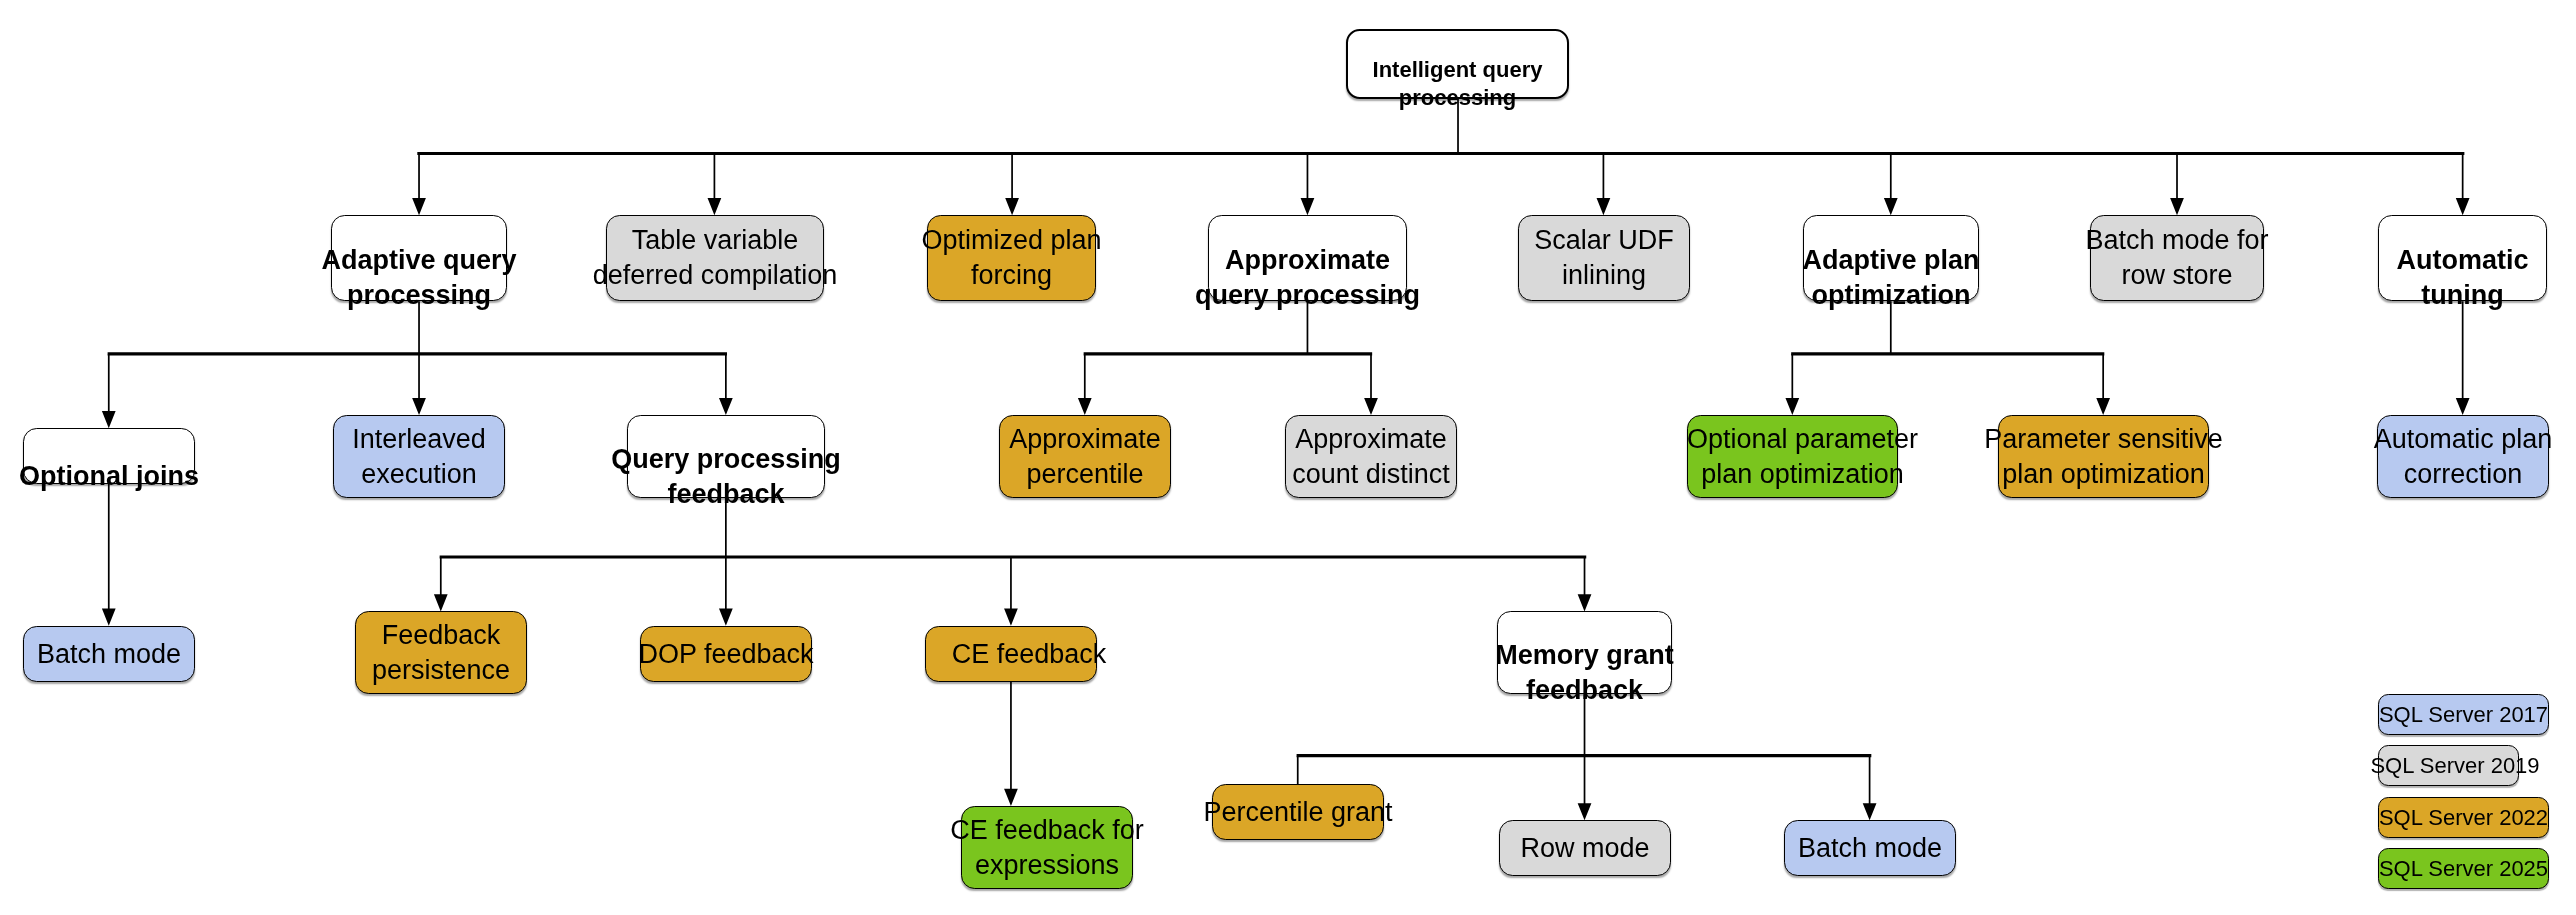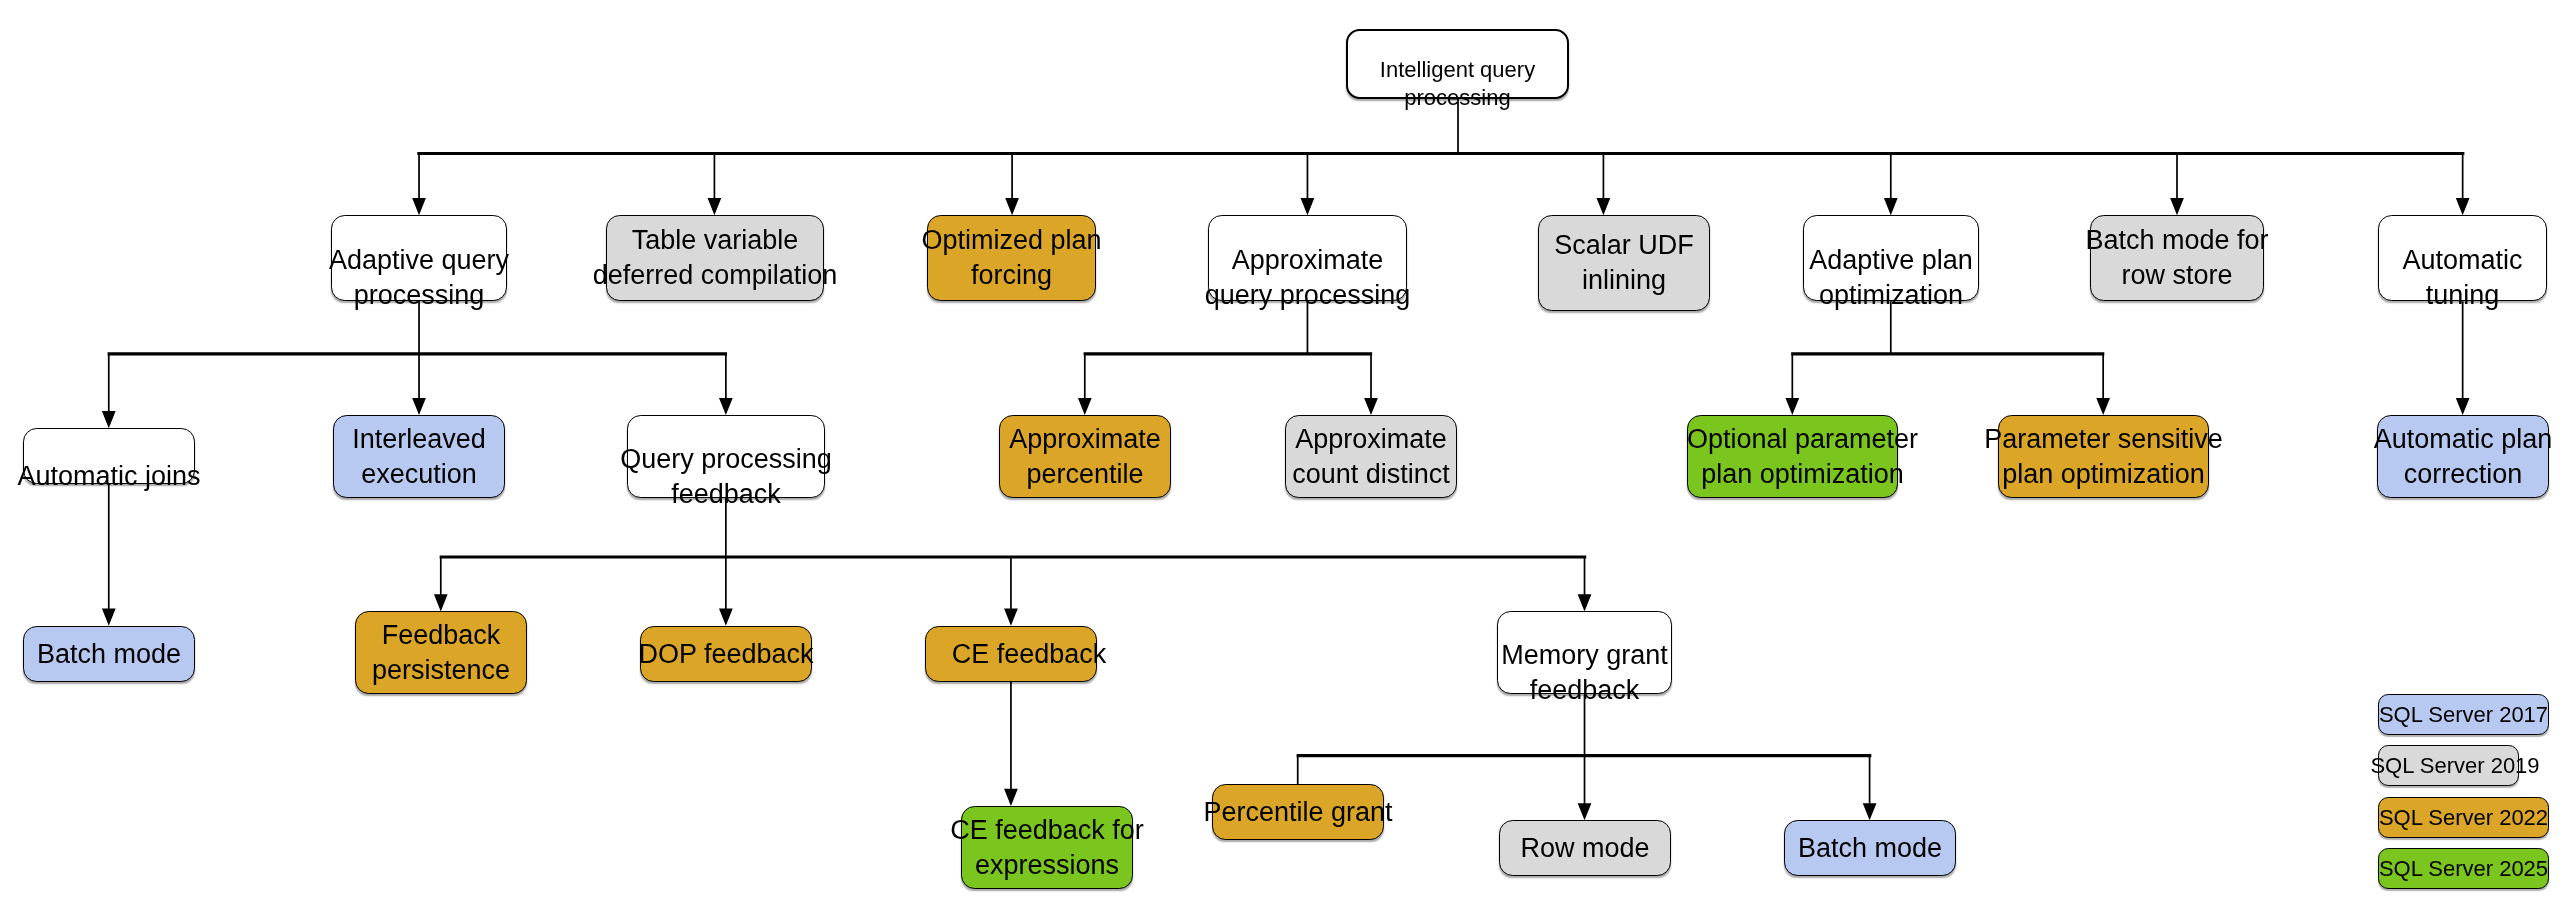--- a/index.html
+++ b/index.html
@@ -29,21 +29,21 @@
     box-shadow: 0 2.3px 1.7px -0.6px rgba(0,0,0,0.35);
     z-index: 2;
   }
   .node .lbl {
     white-space: pre;
     font-size: 27px;
     line-height: 1.28;
     color: #000000;
     font-weight: 400;
   }
-  .node.hub .lbl { font-weight: normal; margin-top: 40px; }
+  .node.hub .lbl { font-weight: bold; margin-top: 40px; }
   .node.root { border-width: 2.3px; }
   .node.root .lbl { font-size: 22px; }
   .legend-item {
     position: absolute;
     box-sizing: border-box;
     border: 1.7px solid #000000;
     border-radius: 10.3px;
     display: flex;
     align-items: center;
     justify-content: center;
@@ -107,39 +107,39 @@
 deferred compilation</span>
   </div>
   <div class="node" style="left: 927px; top: 215px; width: 169px; height: 86px; background: rgb(219, 166, 39);">
     <span class="lbl">Optimized plan
 forcing</span>
   </div>
   <div class="node hub" style="left: 1208px; top: 215px; width: 199px; height: 86px; background: rgb(255, 255, 255);">
     <span class="lbl">Approximate
 query processing</span>
   </div>
-  <div class="node" style="left: 1518px; top: 215px; width: 172px; height: 96px; background: rgb(217, 217, 217); margin-left: 20px;">
+  <div class="node" style="left: 1518px; top: 215px; width: 172px; height: 86px; background: rgb(217, 217, 217);">
     <span class="lbl">Scalar UDF
 inlining</span>
   </div>
   <div class="node hub" style="left: 1803px; top: 215px; width: 176px; height: 86px; background: rgb(255, 255, 255);">
     <span class="lbl">Adaptive plan
 optimization</span>
   </div>
   <div class="node" style="left: 2090px; top: 215px; width: 174px; height: 86px; background: rgb(217, 217, 217);">
     <span class="lbl">Batch mode for
 row store</span>
   </div>
   <div class="node hub" style="left: 2378px; top: 215px; width: 169px; height: 86px; background: rgb(255, 255, 255);">
     <span class="lbl">Automatic
 tuning</span>
   </div>
 
   <div class="node hub" style="left: 23px; top: 428px; width: 172px; height: 56px; background: rgb(255, 255, 255);">
-    <span class="lbl">Automatic joins</span>
+    <span class="lbl">Optional joins</span>
   </div>
   <div class="node" style="left: 333px; top: 415px; width: 172px; height: 83px; background: rgb(183, 201, 240);">
     <span class="lbl">Interleaved
 execution</span>
   </div>
   <div class="node hub" style="left: 627px; top: 415px; width: 198px; height: 83px; background: rgb(255, 255, 255);">
     <span class="lbl">Query processing
 feedback</span>
   </div>
   <div class="node" style="left: 999px; top: 415px; width: 172px; height: 83px; background: rgb(219, 166, 39);">

